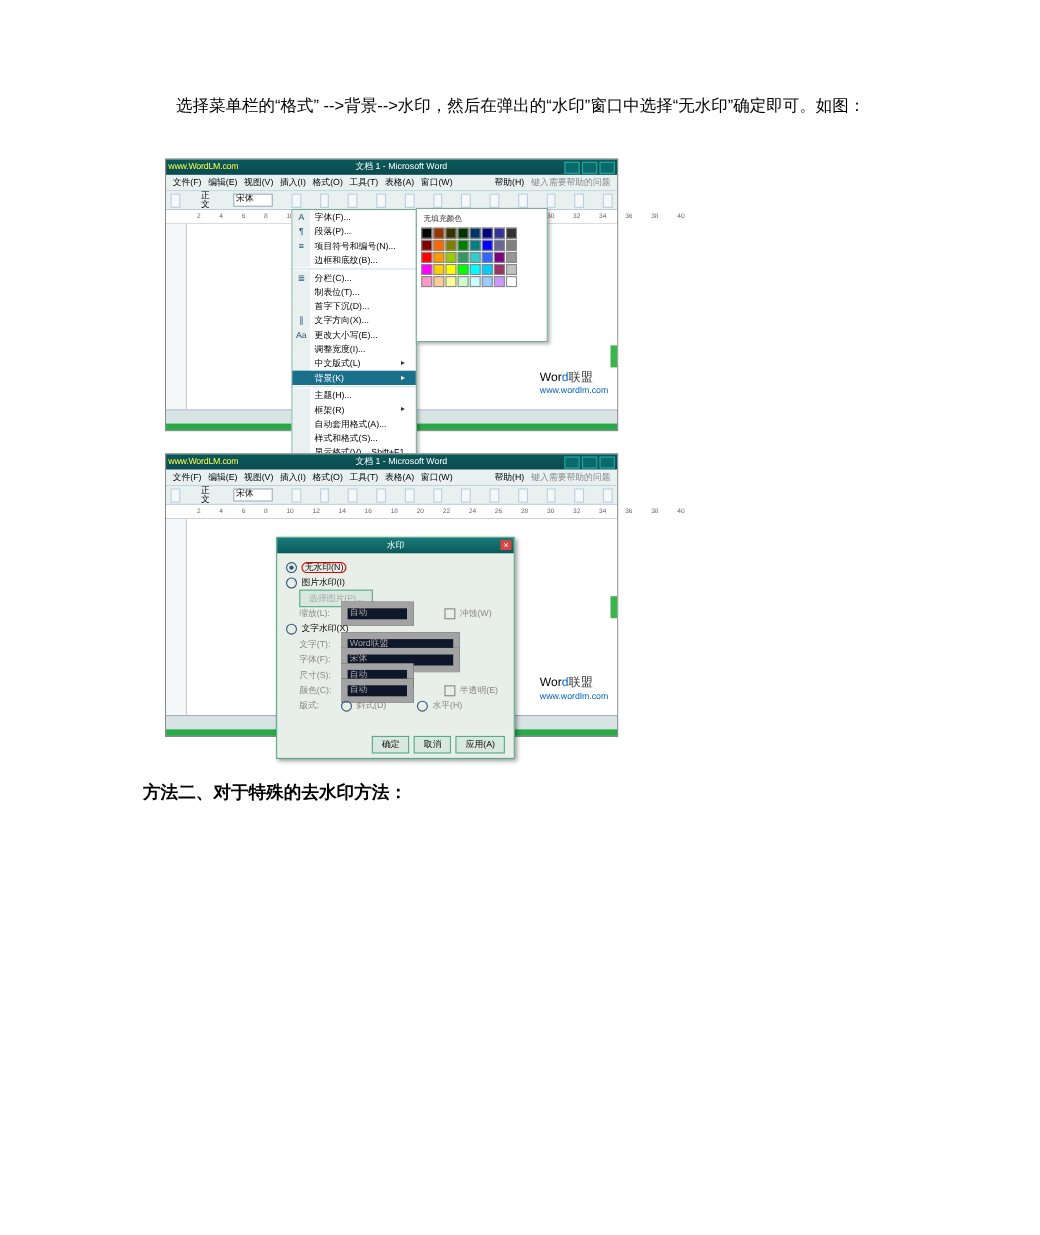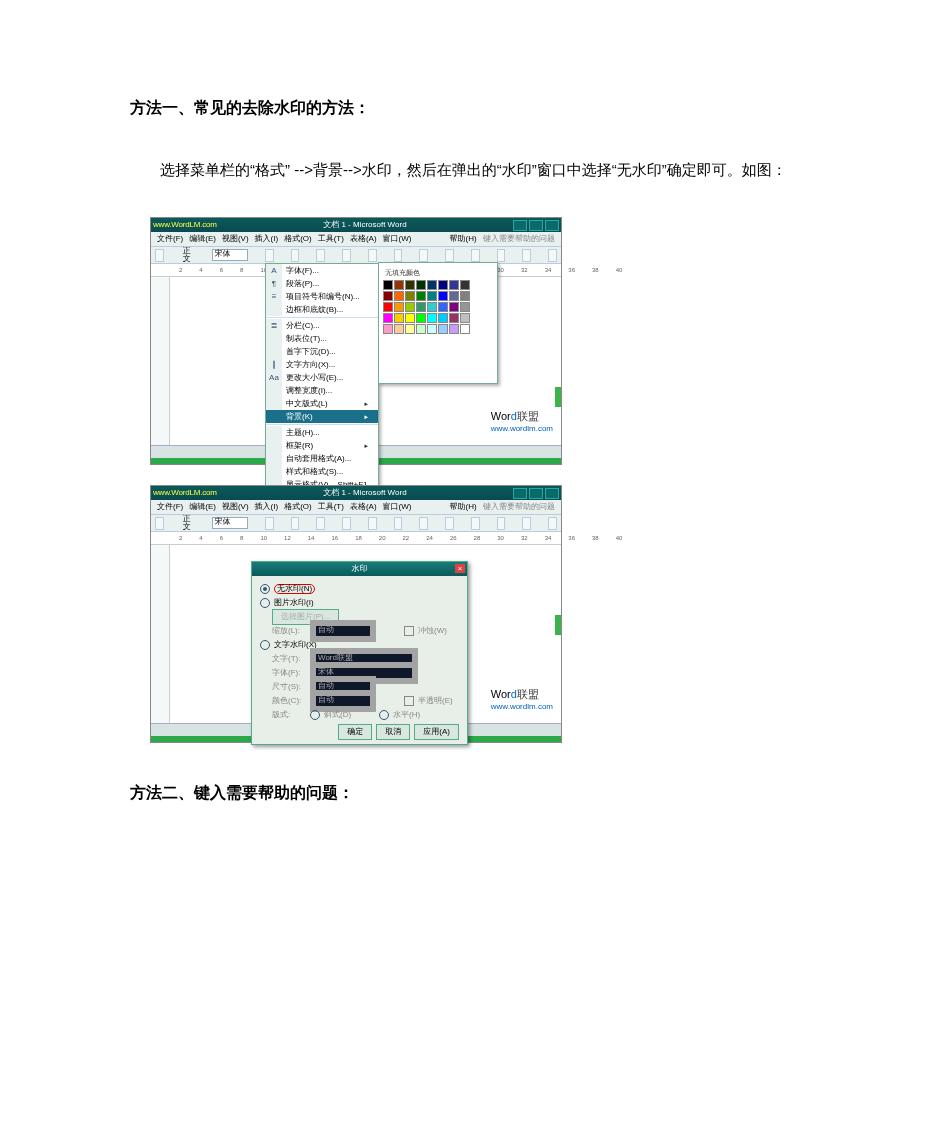--- a/index.html
+++ b/index.html
@@ -58,28 +58,27 @@
   .dlgt .x{position:absolute;right:2px;top:2px;width:10px;height:9px;background:#d44;color:#fff;text-align:center;line-height:9px;}
   .dlgbody{padding:6px 8px 4px 8px;}
   .drow{display:flex;align-items:center;height:14px;gap:4px;}
   .radio{width:8px;height:8px;border:1px solid #357;border-radius:50%;display:inline-block;}
   .radio.on::after{content:"";display:block;width:4px;height:4px;background:#357;border-radius:50%;margin:2px;}
   .circ{display:inline-block;border:1px solid #d00;border-radius:8px;padding:0 2px;color:#000;}
   .optlbl{color:#888;}
   .dsel{height:10px;border:6px solid #a3a3a3;background:#0f172a;display:inline-block;}
   .dchk{width:8px;height:8px;border:1px solid #888;display:inline-block;}
   .dbtn{height:14px;padding:0 8px;border:1px solid #5a8;background:#d8e8e0;display:inline-flex;align-items:center;font-size:8px;}
-  .dbtns{display:flex;justify-content:flex-end;gap:4px;margin-top:2px;}
+  .dbtns{display:flex;justify-content:flex-end;gap:4px;margin-top:20px;}
   .dis{color:#aaa;}
 </style>
 </head>
 <body>
 
 <div class="page">
-  <div class="h2">方法一、常见的去除水印的方法：</div>
   <p class="body">选择菜单栏的“格式” --&gt;背景--&gt;水印，然后在弹出的“水印”窗口中选择“无水印”确定即可。如图：</p>
 
   <div class="shot">
     <div class="sbar">
       <span class="url">www.WordLM.com</span>
       <span class="cap">文档 1 - Microsoft Word</span>
       <span class="wbtns">
           <span></span>
           <span></span>
           <span></span>
@@ -412,14 +411,14 @@
 
       <div class="wmk2">
         <span class="wline"><span class="w1">W</span><span class="w2">o</span><span class="w3">r</span><span style="color:#06c">d</span><span style="color:#333">联盟</span></span>
         <span class="wurl">www.wordlm.com</span>
       </div>
     </div>
     <div class="statb"></div>
     <div class="statg"></div>
   </div>
 
-  <div class="h2b">方法二、键入需要帮助的问题：</div>
+  <div class="h2b">方法二、对于特殊的去水印方法：</div>
 </div>
 
 </body></html>

